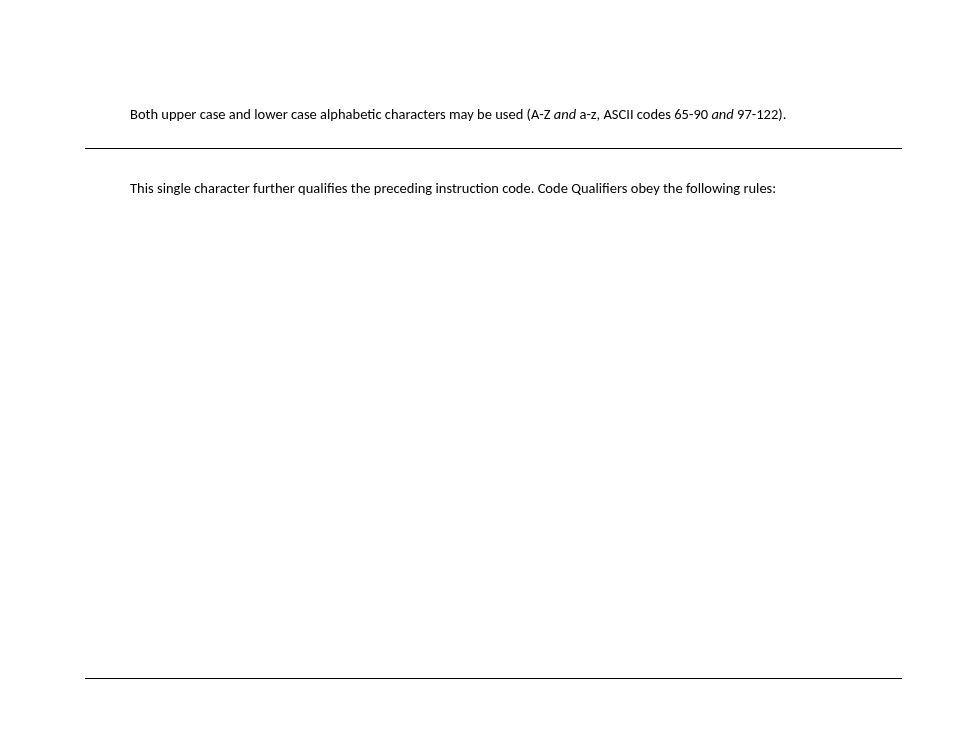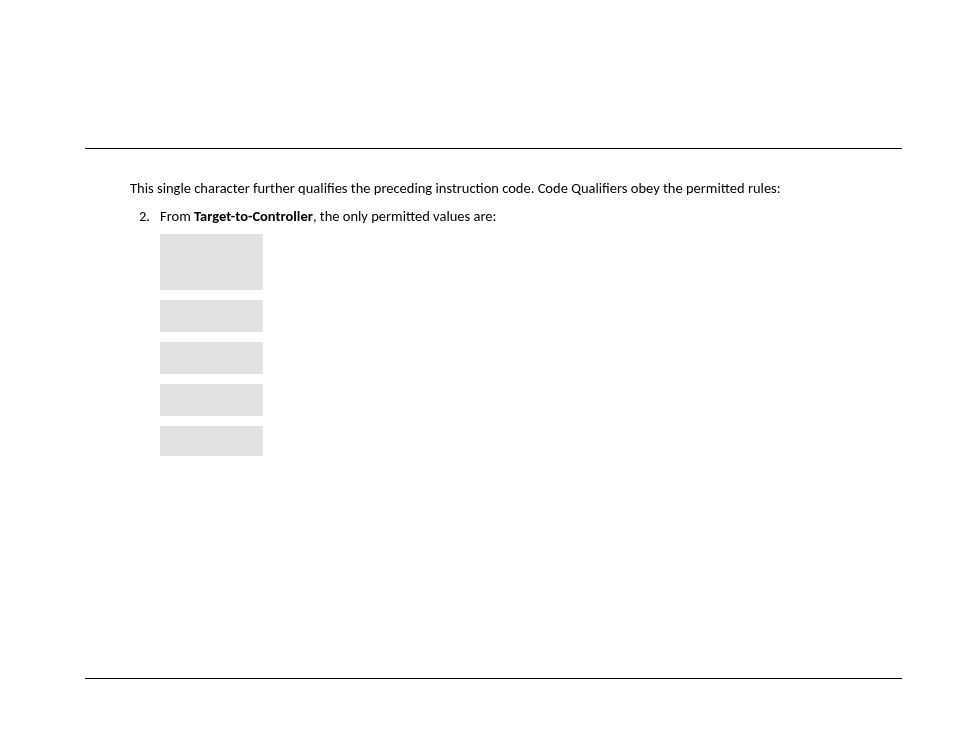--- a/index.html
+++ b/index.html
@@ -73,36 +73,29 @@
   .boxes.group1 .box { width: 82px; }
   .boxes.group2 .box { width: 103px; }
   .boxes.group2 .box.first { height: 56px; }
   .boxes.group2 .box.last { height: 30px; }
 </style>
 </head>
 <body>
 
 <div class="page">
 
+  <p class="para1 content">
+    <span>Both upper case and lower case alphabetic characters may be used (A-Z </span><span class="italic">and</span><span> a-z, ASCII codes 65-90 </span><span class="italic">and</span><span> 97-122).</span>
+  </p>
 
   <div class="hr top"></div>
 
-  <p class="para2">This single character further qualifies the preceding instruction code. Code Qualifiers obey the permitted rules:</p>
+  <p class="para2">This single character further qualifies the preceding instruction code. Code Qualifiers obey the following rules:</p>
 
   <div class="list">
 
 
-    <div class="list-item">
-      <span class="li-num">2.</span><span class="li-text"><span>From </span><span class="bold">Target-to-Controller</span><span>, the only permitted values are:</span></span>
-      <div class="boxes group2">
-        <div class="box first"></div>
-        <div class="box"></div>
-        <div class="box"></div>
-        <div class="box"></div>
-        <div class="box last"></div>
-      </div>
-    </div>
 
   </div>
 
   <div class="hr bottom"></div>
 
 </div>
 
 </body></html>

